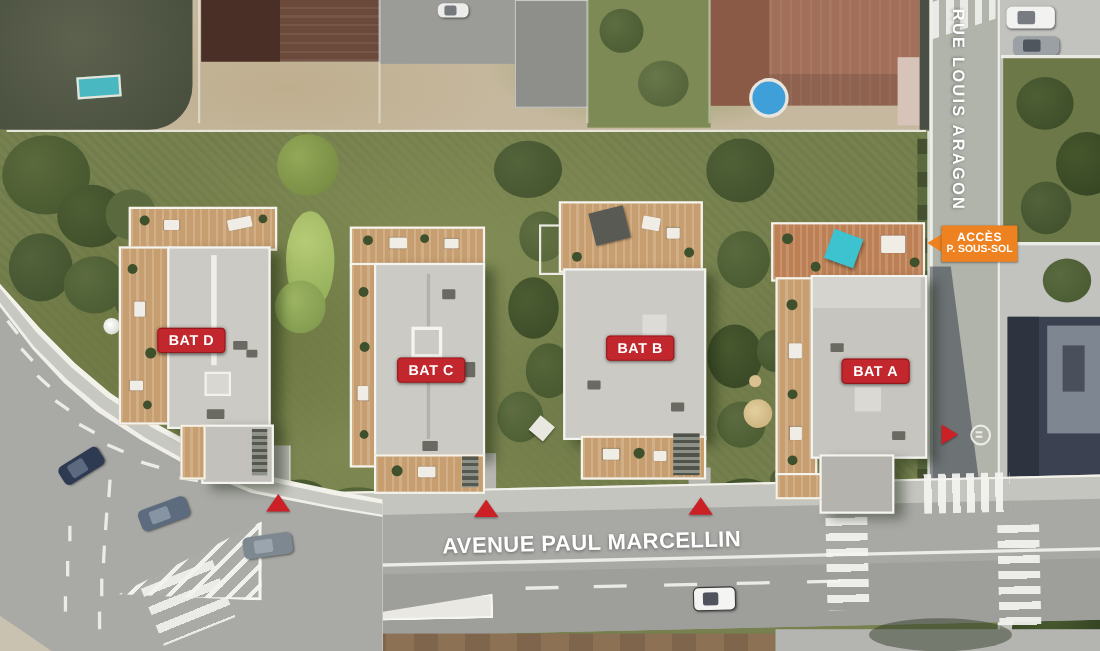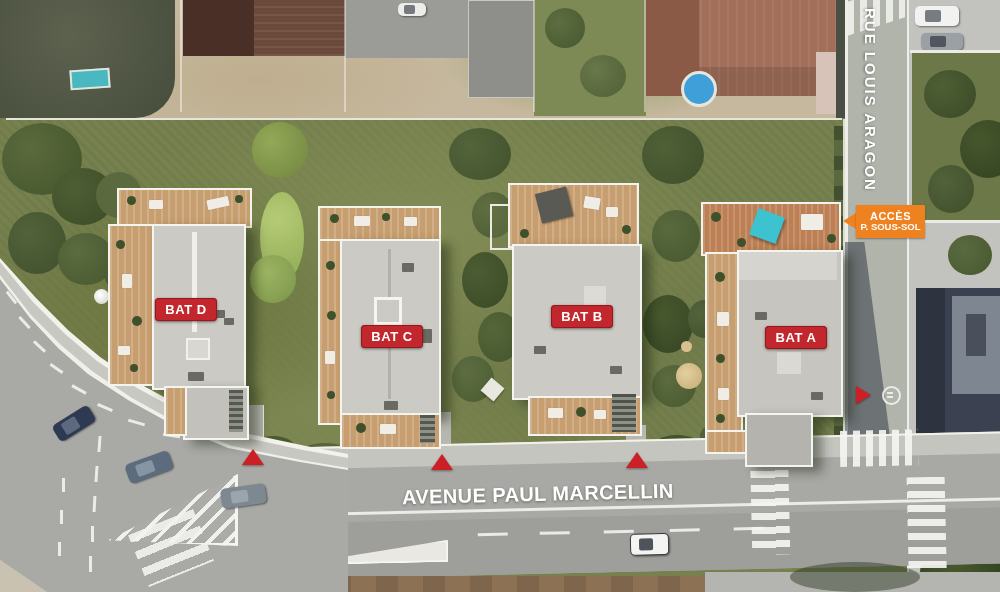--- a/index.html
+++ b/index.html
@@ -257,21 +257,21 @@
       <span class="a" style="left:32px;top:112px;width:20px;height:18px;background:#d8d7d1;border:2px solid #f2f2ec;"></span>
       <span class="vent" style="left:58px;top:84px;width:13px;height:8px;"></span>
       <span class="vent" style="left:70px;top:92px;width:10px;height:7px;"></span>
       <span class="vent" style="left:34px;top:146px;width:16px;height:9px;"></span>
     </div>
     <div class="roof" style="left:183px;top:386px;width:62px;height:50px;background:#c2c1bb;">
       <span class="a" style="left:44px;top:2px;width:14px;height:42px;background:repeating-linear-gradient(180deg,#55584e 0 3px,#8e9187 3px 6px);"></span>
     </div>
     <div class="terrace" style="left:164px;top:386px;width:19px;height:46px;"></div>
   </div>
-  <div class="batlabel" style="left:155px;top:298px;">BAT D</div>
+  <div class="batlabel" style="left:143px;top:298px;">BAT D</div>
 
   <div class="a">
     <div class="terrace" style="left:318px;top:206px;width:119px;height:33px;">
       <span class="plant" style="left:10px;top:6px;width:9px;height:9px;"></span>
       <span class="furn" style="left:34px;top:8px;width:16px;height:10px;"></span>
       <span class="plant" style="left:62px;top:5px;width:8px;height:8px;"></span>
       <span class="furn" style="left:84px;top:9px;width:13px;height:9px;"></span>
     </div>
     <div class="terrace" style="left:318px;top:239px;width:24px;height:182px;">
       <span class="plant" style="left:6px;top:20px;width:9px;height:9px;"></span>

